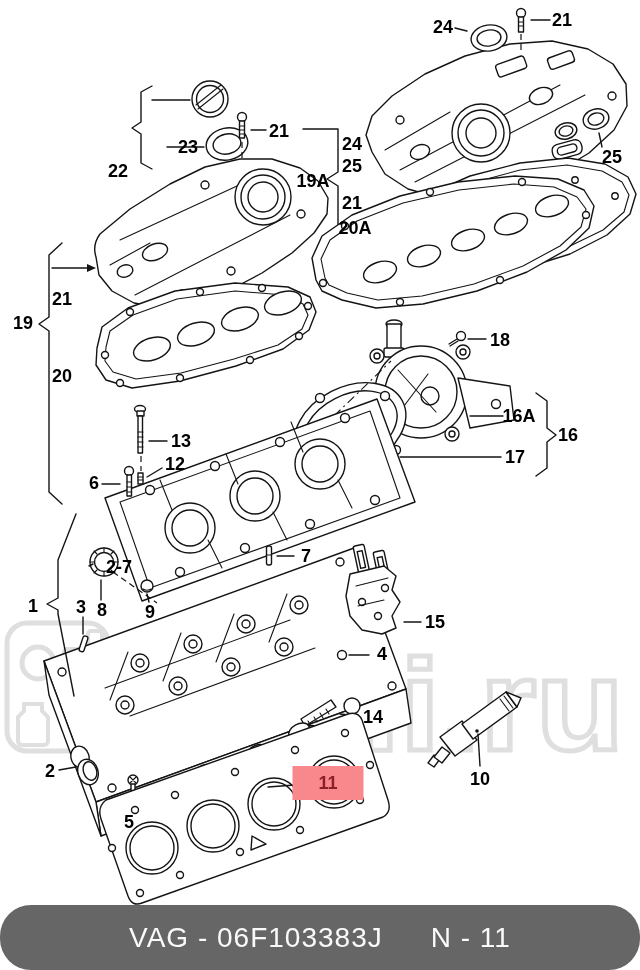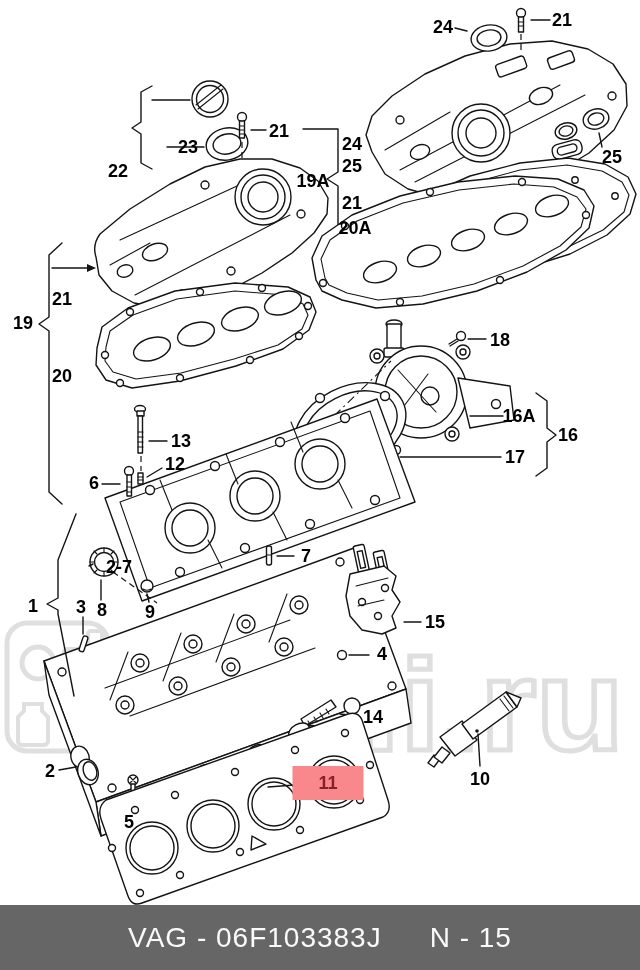--- a/index.html
+++ b/index.html
@@ -12,21 +12,21 @@
   .art .ln{fill:none;stroke:#141414;stroke-width:1.4;stroke-linejoin:round;stroke-linecap:round;}
   .art .thin{stroke-width:1.1;}
   .art .dash{fill:none;stroke:#141414;stroke-width:1.2;stroke-dasharray:6 4;}
   .art .dashdot{fill:none;stroke:#141414;stroke-width:1.1;stroke-dasharray:9 4 2 4;}
   .art .solidblk{fill:#141414;stroke:none;}
   .callout-layer{position:absolute;left:0;top:0;width:640px;height:970px;z-index:2;pointer-events:none;}
   .callout{position:absolute;transform:translate(-50%,-50%);font-weight:bold;font-size:18px;
            color:#000;white-space:nowrap;line-height:1;}
   .callout.hl{background:#f8888c;color:#8b1f26;padding:8px 26px;text-align:center;}
   .footer{position:absolute;left:0;top:905px;width:640px;height:65px;background:#666666;z-index:3;
-          display:flex;align-items:center;justify-content:center;gap:48px;}
+          display:flex;align-items:center;justify-content:center;gap:48px;border-radius:31px;}
   .footer span{color:#fafafa;font-size:28px;letter-spacing:1px;}
 </style>
 </head>
 <body>
 
 <div class="stage">
 
   <svg class="wm" width="640" height="970" viewBox="0 0 640 970">
     <g stroke="#dfdfdf" fill="#ffffff" stroke-width="5">
       <rect x="7" y="623" width="101" height="128" rx="20"></rect>
@@ -409,15 +409,15 @@
       <div class="callout" style="left: 382px; top: 654px;">4</div>
       <div class="callout" style="left: 373px; top: 717px;">14</div>
       <div class="callout" style="left: 480px; top: 779px;">10</div>
       <div class="callout" style="left: 50px; top: 771px;">2</div>
       <div class="callout" style="left: 129px; top: 822px;">5</div>
       <div class="callout hl" style="left: 328px; top: 783px;">11</div>
     </div>
 
   <div class="footer">
     <span>VAG - 06F103383J</span>
-    <span>N - 15</span>
+    <span>N - 11</span>
   </div>
 </div>
 
 </body></html>

